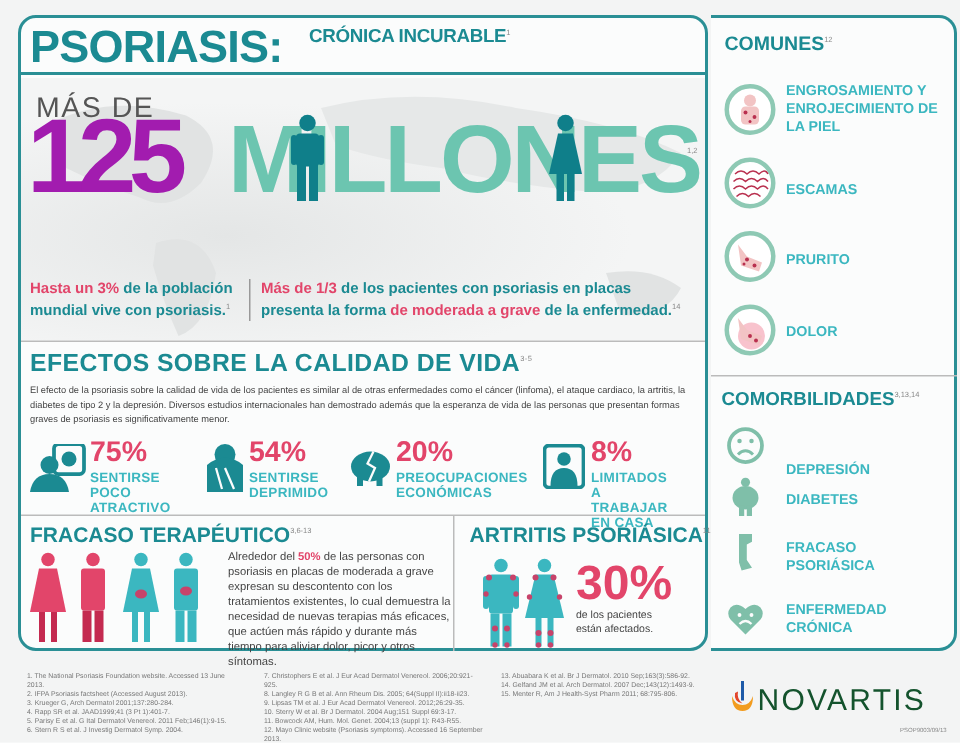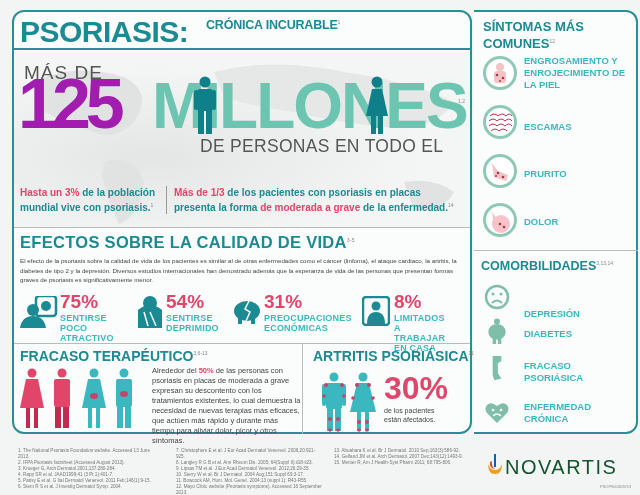--- a/index.html
+++ b/index.html
@@ -86,21 +86,20 @@
 </svg>
 <svg class="person-icon" style="left:366px;top:76px" viewBox="0 0 22 58">
   <circle cx="11" cy="6" r="5.5" fill="#0f7f8a"></circle>
   <path d="M6 13 L16 13 L22 40 L0 40 Z" fill="#0f7f8a"></path>
   <rect x="5" y="40" width="5" height="18" fill="#0f7f8a"></rect>
   <rect x="12" y="40" width="5" height="18" fill="#0f7f8a"></rect>
 </svg>
 <div id="sup-12">1,2</div>
 
 <div id="personas">
-  <div>DE PERSONAS EN TODO EL</div>
 </div>
 
 <div id="stat-left">
   <span class="pink">Hasta un 3%</span><span class="teal"> de la población</span><br>
   <span class="teal">mundial vive con psoriasis.</span><sup>1</sup>
 </div>
 <div id="stat-divider"></div>
 <div id="stat-right">
   <span class="pink">Más de 1/3</span><span class="teal"> de los pacientes con psoriasis en placas</span><br>
   <span class="teal">presenta la forma </span><span class="pink">de moderada a grave</span><span class="teal"> de la enfermedad.</span><sup>14</sup>
@@ -138,21 +137,21 @@
   </div>
 </div>
 
 <div class="effect" style="left:232px">
   <svg style="position:absolute;left:0;top:6px" width="30" height="26" viewBox="0 0 30 26">
     <ellipse cx="15" cy="13" rx="13" ry="10" fill="#1b8a92"></ellipse>
     <rect x="6" y="20" width="4" height="6" fill="#1b8a92"></rect>
     <rect x="19" y="20" width="4" height="6" fill="#1b8a92"></rect>
     <path d="M17 3 L13 11 L18 14 L14 23" stroke="#fbfcfc" stroke-width="1.5" fill="none"></path>
   </svg>
-  <div class="pct" style="left:32px;top:0">31%</div>
+  <div class="pct" style="left:32px;top:0">20%</div>
   <div class="lbl" style="left:32px;top:21px">
     <div>PREOCUPACIONES</div>
     <div>ECONÓMICAS</div>
   </div>
 </div>
 
 <div class="effect" style="left:362px">
   <svg style="position:absolute;left:0;top:4px" width="28" height="30" viewBox="0 0 28 30">
     <rect x="1" y="1" width="26" height="28" rx="3" fill="none" stroke="#1b8a92" stroke-width="2.5"></rect>
     <circle cx="14" cy="10" r="4.5" fill="#1b8a92"></circle>
@@ -230,21 +229,20 @@
   </g>
 </svg>
 <div id="artritis-pct">30%</div>
 <div id="artritis-text">
   <div>de los pacientes</div>
   <div>están afectados.</div>
 </div>
 
 <div id="side-frame"></div>
 <div id="sintomas-title">
-  <div>SÍNTOMAS MÁS</div>
   <div><span>COMUNES</span><sup>12</sup></div>
 </div>
 
 <div class="symptom-icon" style="top:56px">
   <svg width="28" height="28" viewBox="0 0 28 28">
       <circle cx="14" cy="8" r="4" fill="#f2c4c4"></circle>
       <rect x="8" y="12" width="12" height="12" rx="3" fill="#f2c4c4"></rect>
       <circle cx="11" cy="16" r="1.3" fill="#b9304f"></circle>
       <circle cx="17" cy="19" r="1.3" fill="#b9304f"></circle>
       <circle cx="14" cy="22" r="1" fill="#b9304f"></circle>

